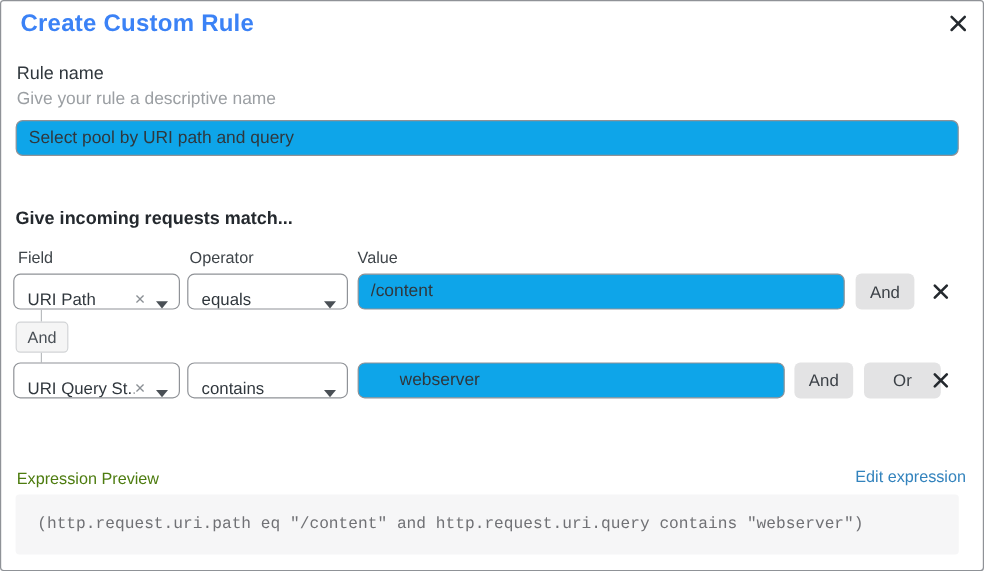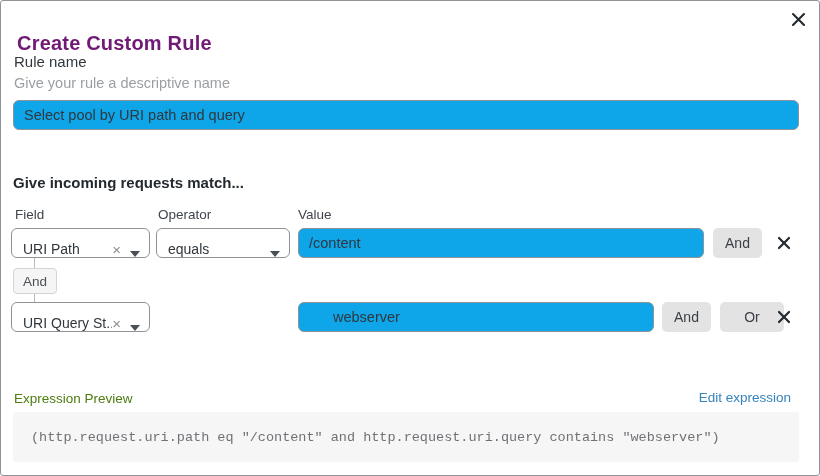--- a/index.html
+++ b/index.html
@@ -10,23 +10,22 @@
     position:relative;
     width:820px; height:476px;
     background:#fff;
     border:1px solid #8f9297;
     border-radius:3px;
     overflow:hidden;
   }
 
   .title {
     position:absolute; left:16px; top:8px;
-    font-size:20px; font-weight:700; color:#701a75;
+    font-size:20px; font-weight:700; color:#3b82f6;
     letter-spacing:.2px;
-    margin-top:23px;
   }
 
   .close-btn {
     position:absolute; right:11px; top:8px;
     width:20px; height:20px;
     background:none; border:none; cursor:pointer;
     display:flex; align-items:center; justify-content:center;
   }
 
   .field-label {
@@ -137,21 +136,21 @@
     border-radius:4px;
     display:flex; align-items:center; justify-content:center;
     font-size:13.5px; color:#4a5056;
   }
 
   .expr-label {
     position:absolute; left:13px; top:390px;
     font-size:13.5px; color:#4d7c0f;
   }
   .edit-link {
-    position:absolute; right:28px; top:389px;
+    position:absolute; right:14px; top:389px;
     font-size:13.5px; color:#3383bd;
     text-decoration:none; cursor:pointer;text-align:right;
   }
   .code-block {
     position:absolute; left:12px; top:411px;
     width:786px; height:50px;
     background:#f6f6f7;
     border-radius:3px;
     display:flex; align-items:center;
     padding-left:18px;
@@ -207,20 +206,24 @@
 
   <div id="conn-line-top" class="connector-line"></div>
   <div class="and-badge">And</div>
   <div id="conn-line-bottom" class="connector-line"></div>
 
   <div class="select field-sel row2">
     <span class="sel-text">URI Query St...</span>
     <span class="clear-x">×</span>
     <span class="caret"></span>
   </div>
+  <div class="select operator-sel row2">
+    <span class="sel-text">contains</span>
+    <span class="caret"></span>
+  </div>
   <input id="value-input-2" class="text-input" type="text" value="webserver" style="">
   <button id="and-btn-2" class="op-btn">And</button>
   <button id="or-btn-2" class="op-btn">Or</button>
   <button id="remove-2" class="remove-btn" aria-label="Remove condition">
     <svg class="x-svg" width="14" height="14" viewBox="0 0 14 14">
       <path d="M2 2 L12 12 M12 2 L2 12" stroke="#24292e" stroke-width="2.2" stroke-linecap="round" fill="none"></path>
     </svg>
   </button>
 
   <div class="expr-label">Expression Preview</div>

